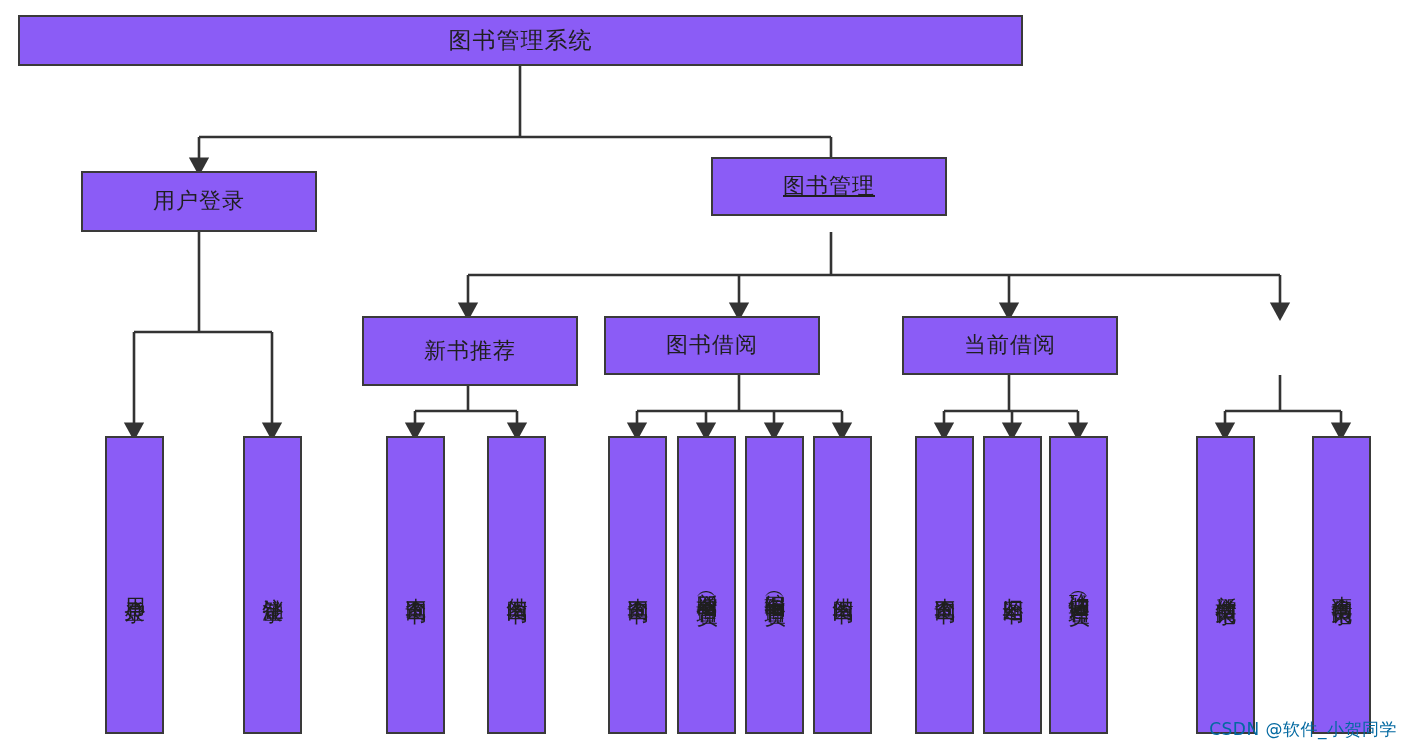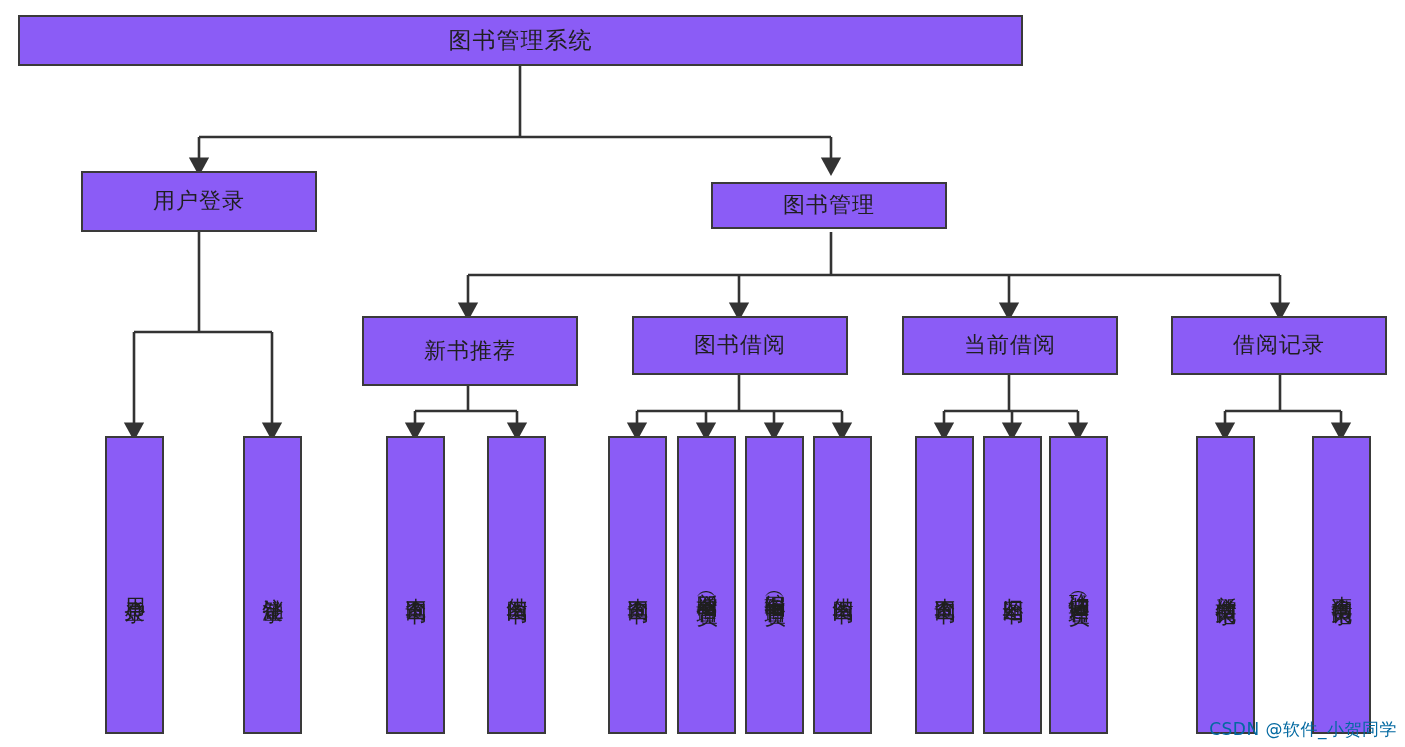--- a/index.html
+++ b/index.html
@@ -127,35 +127,32 @@
     </g>
   </svg>
 
   <div class="node horizontal root" style="left:18px; top:15px; width:1005px; height:51px;">
     <span>图书管理系统</span>
   </div>
 
   <div class="node horizontal" style="left:81px; top:171px; width:236px; height:61px;">
     <span>用户登录</span>
   </div>
-  <div class="node horizontal" style="left:711px; top:182px; width:236px; height:47px;">
+  <div class="node horizontal" style="left:711px; top:157px; width:236px; height:59px;text-decoration:underline;">
     <span>图书管理</span>
   </div>
 
   <div class="node horizontal" style="left:362px; top:316px; width:216px; height:70px;">
     <span>新书推荐</span>
   </div>
-  <div class="node horizontal" style="left:632px; top:316px; width:216px; height:59px;">
+  <div class="node horizontal" style="left:604px; top:316px; width:216px; height:59px;">
     <span>图书借阅</span>
   </div>
   <div class="node horizontal" style="left:902px; top:316px; width:216px; height:59px;">
     <span>当前借阅</span>
-  </div>
-  <div class="node horizontal" style="left:1171px; top:316px; width:216px; height:59px;">
-    <span>借阅记录</span>
   </div>
 
   <div class="node vertical" style="left:105px; top:436px; width:59px; height:298px;">
     <span class="vtext">用户登录</span>
   </div>
   <div class="node vertical" style="left:243px; top:436px; width:59px; height:298px;">
     <span class="vtext">注销登录</span>
   </div>
 
   <div class="node vertical" style="left:386px; top:436px; width:59px; height:298px;">

